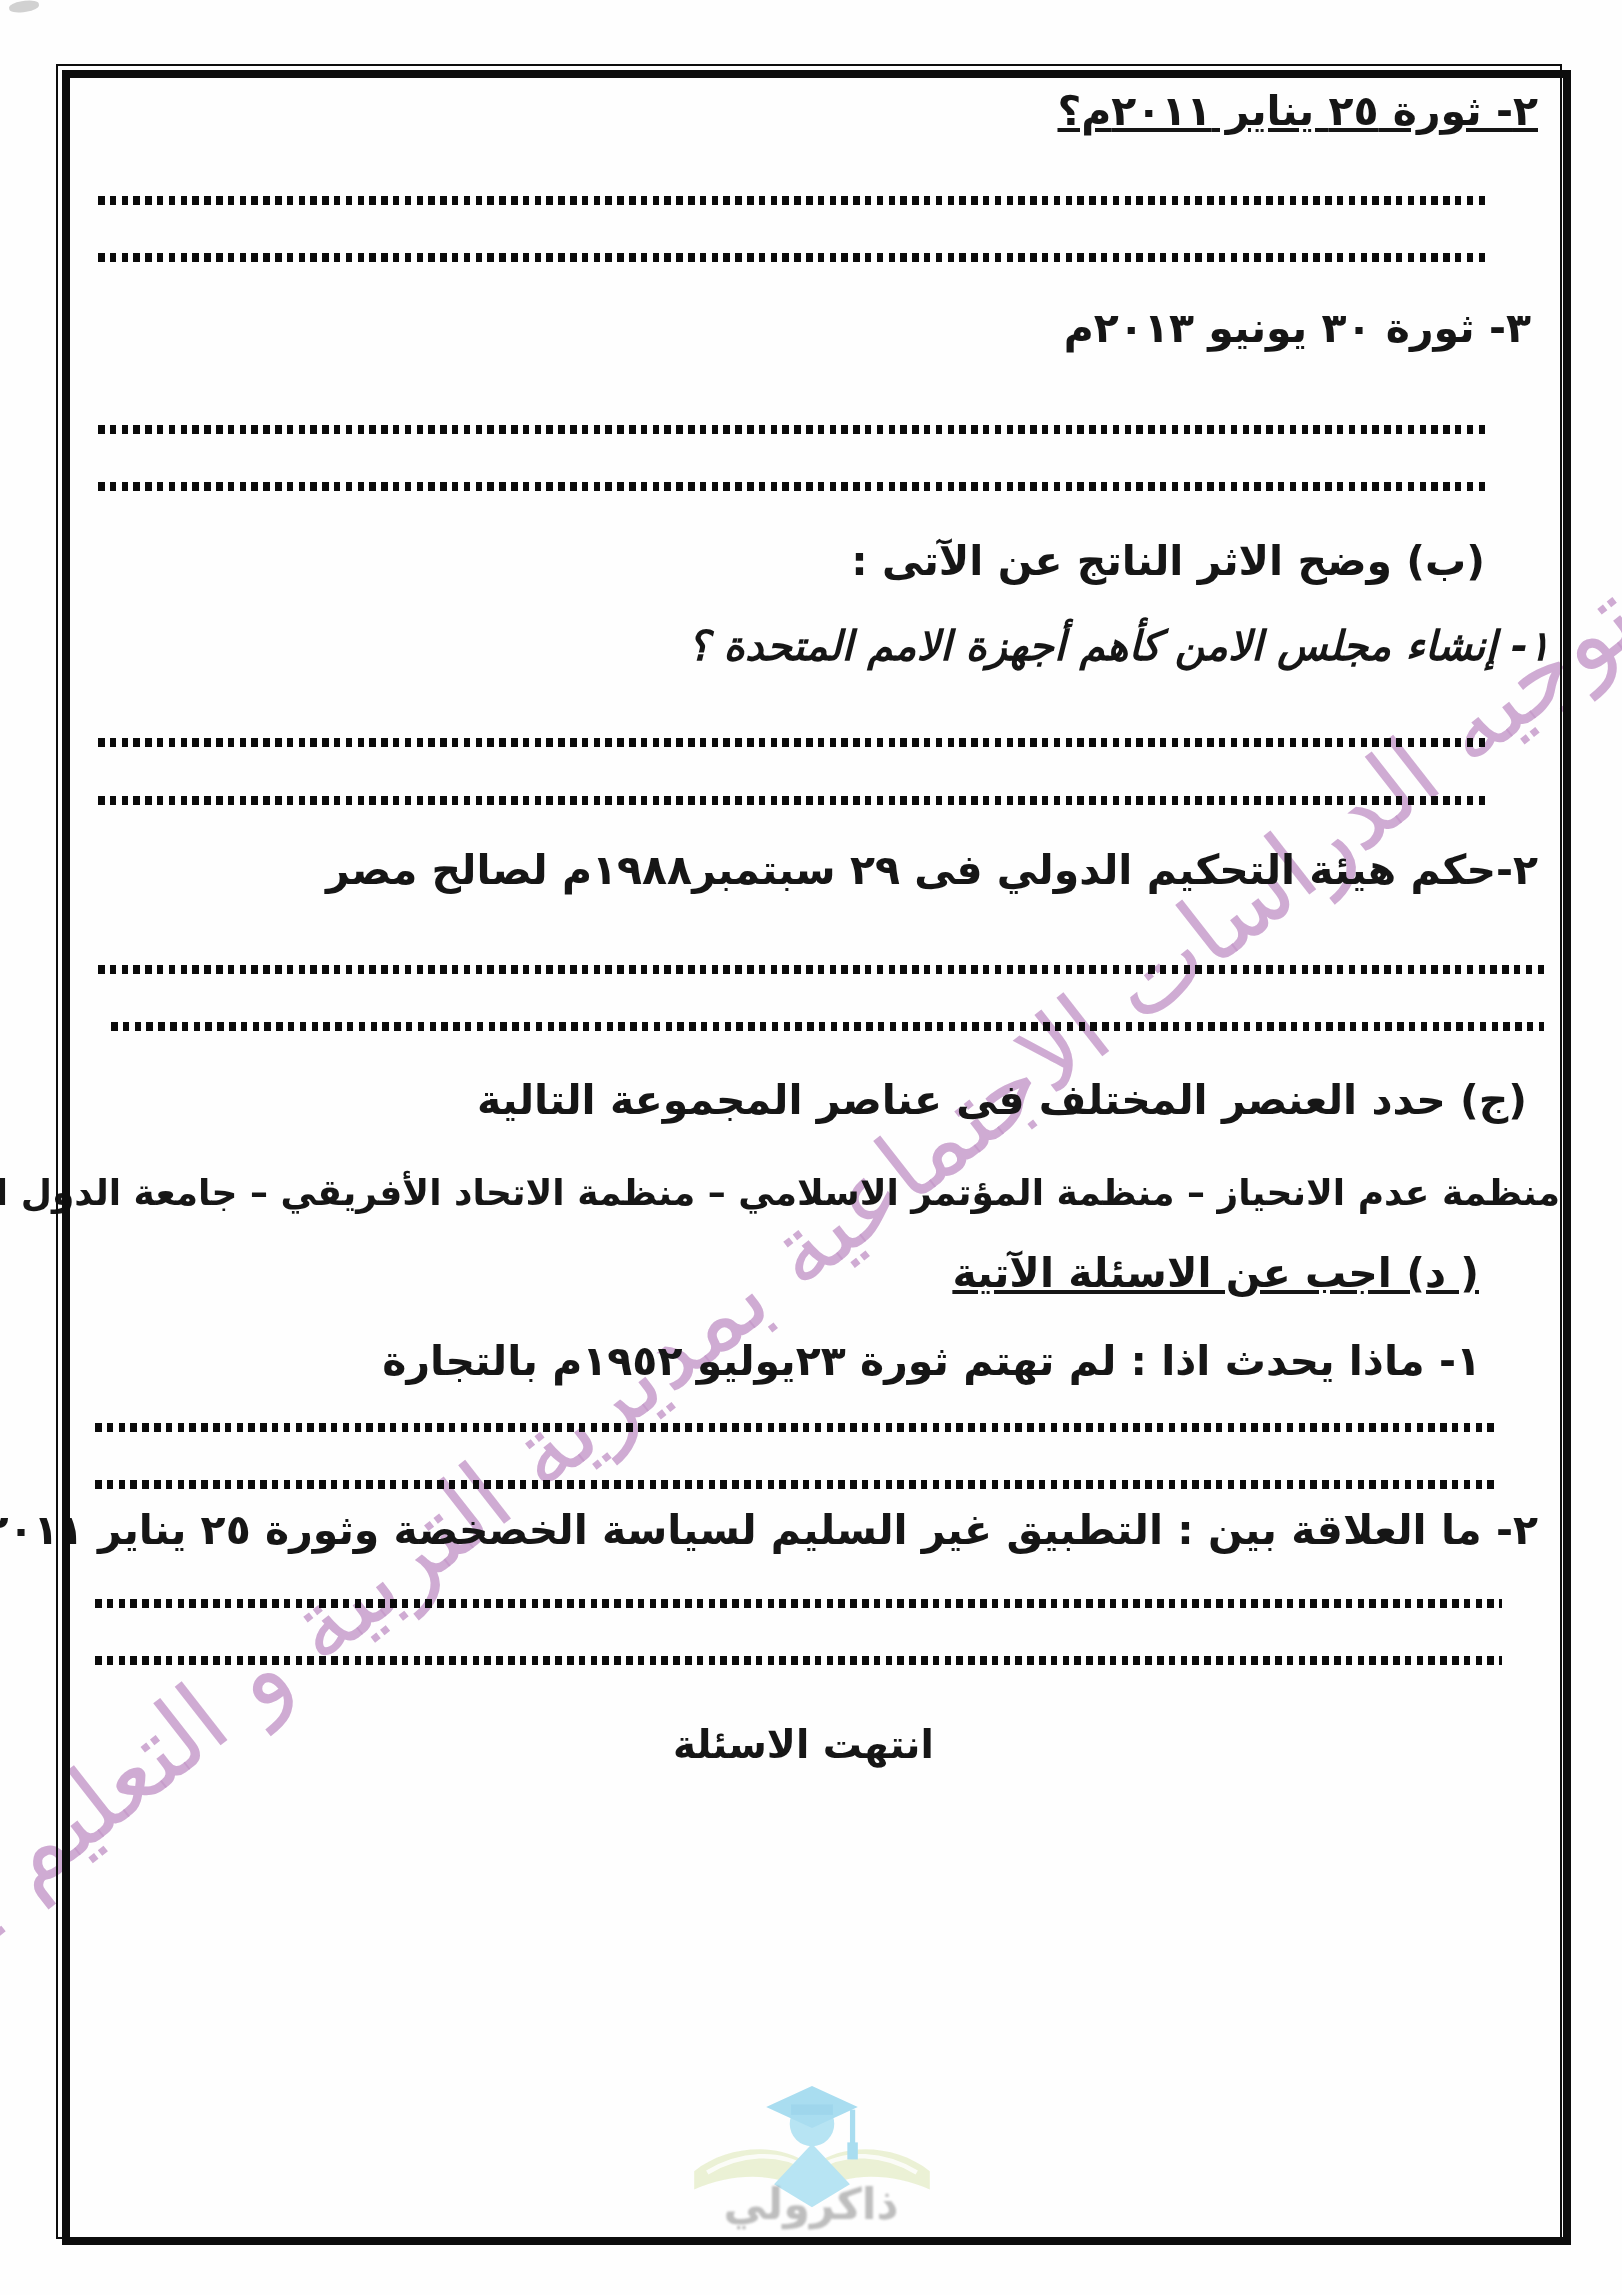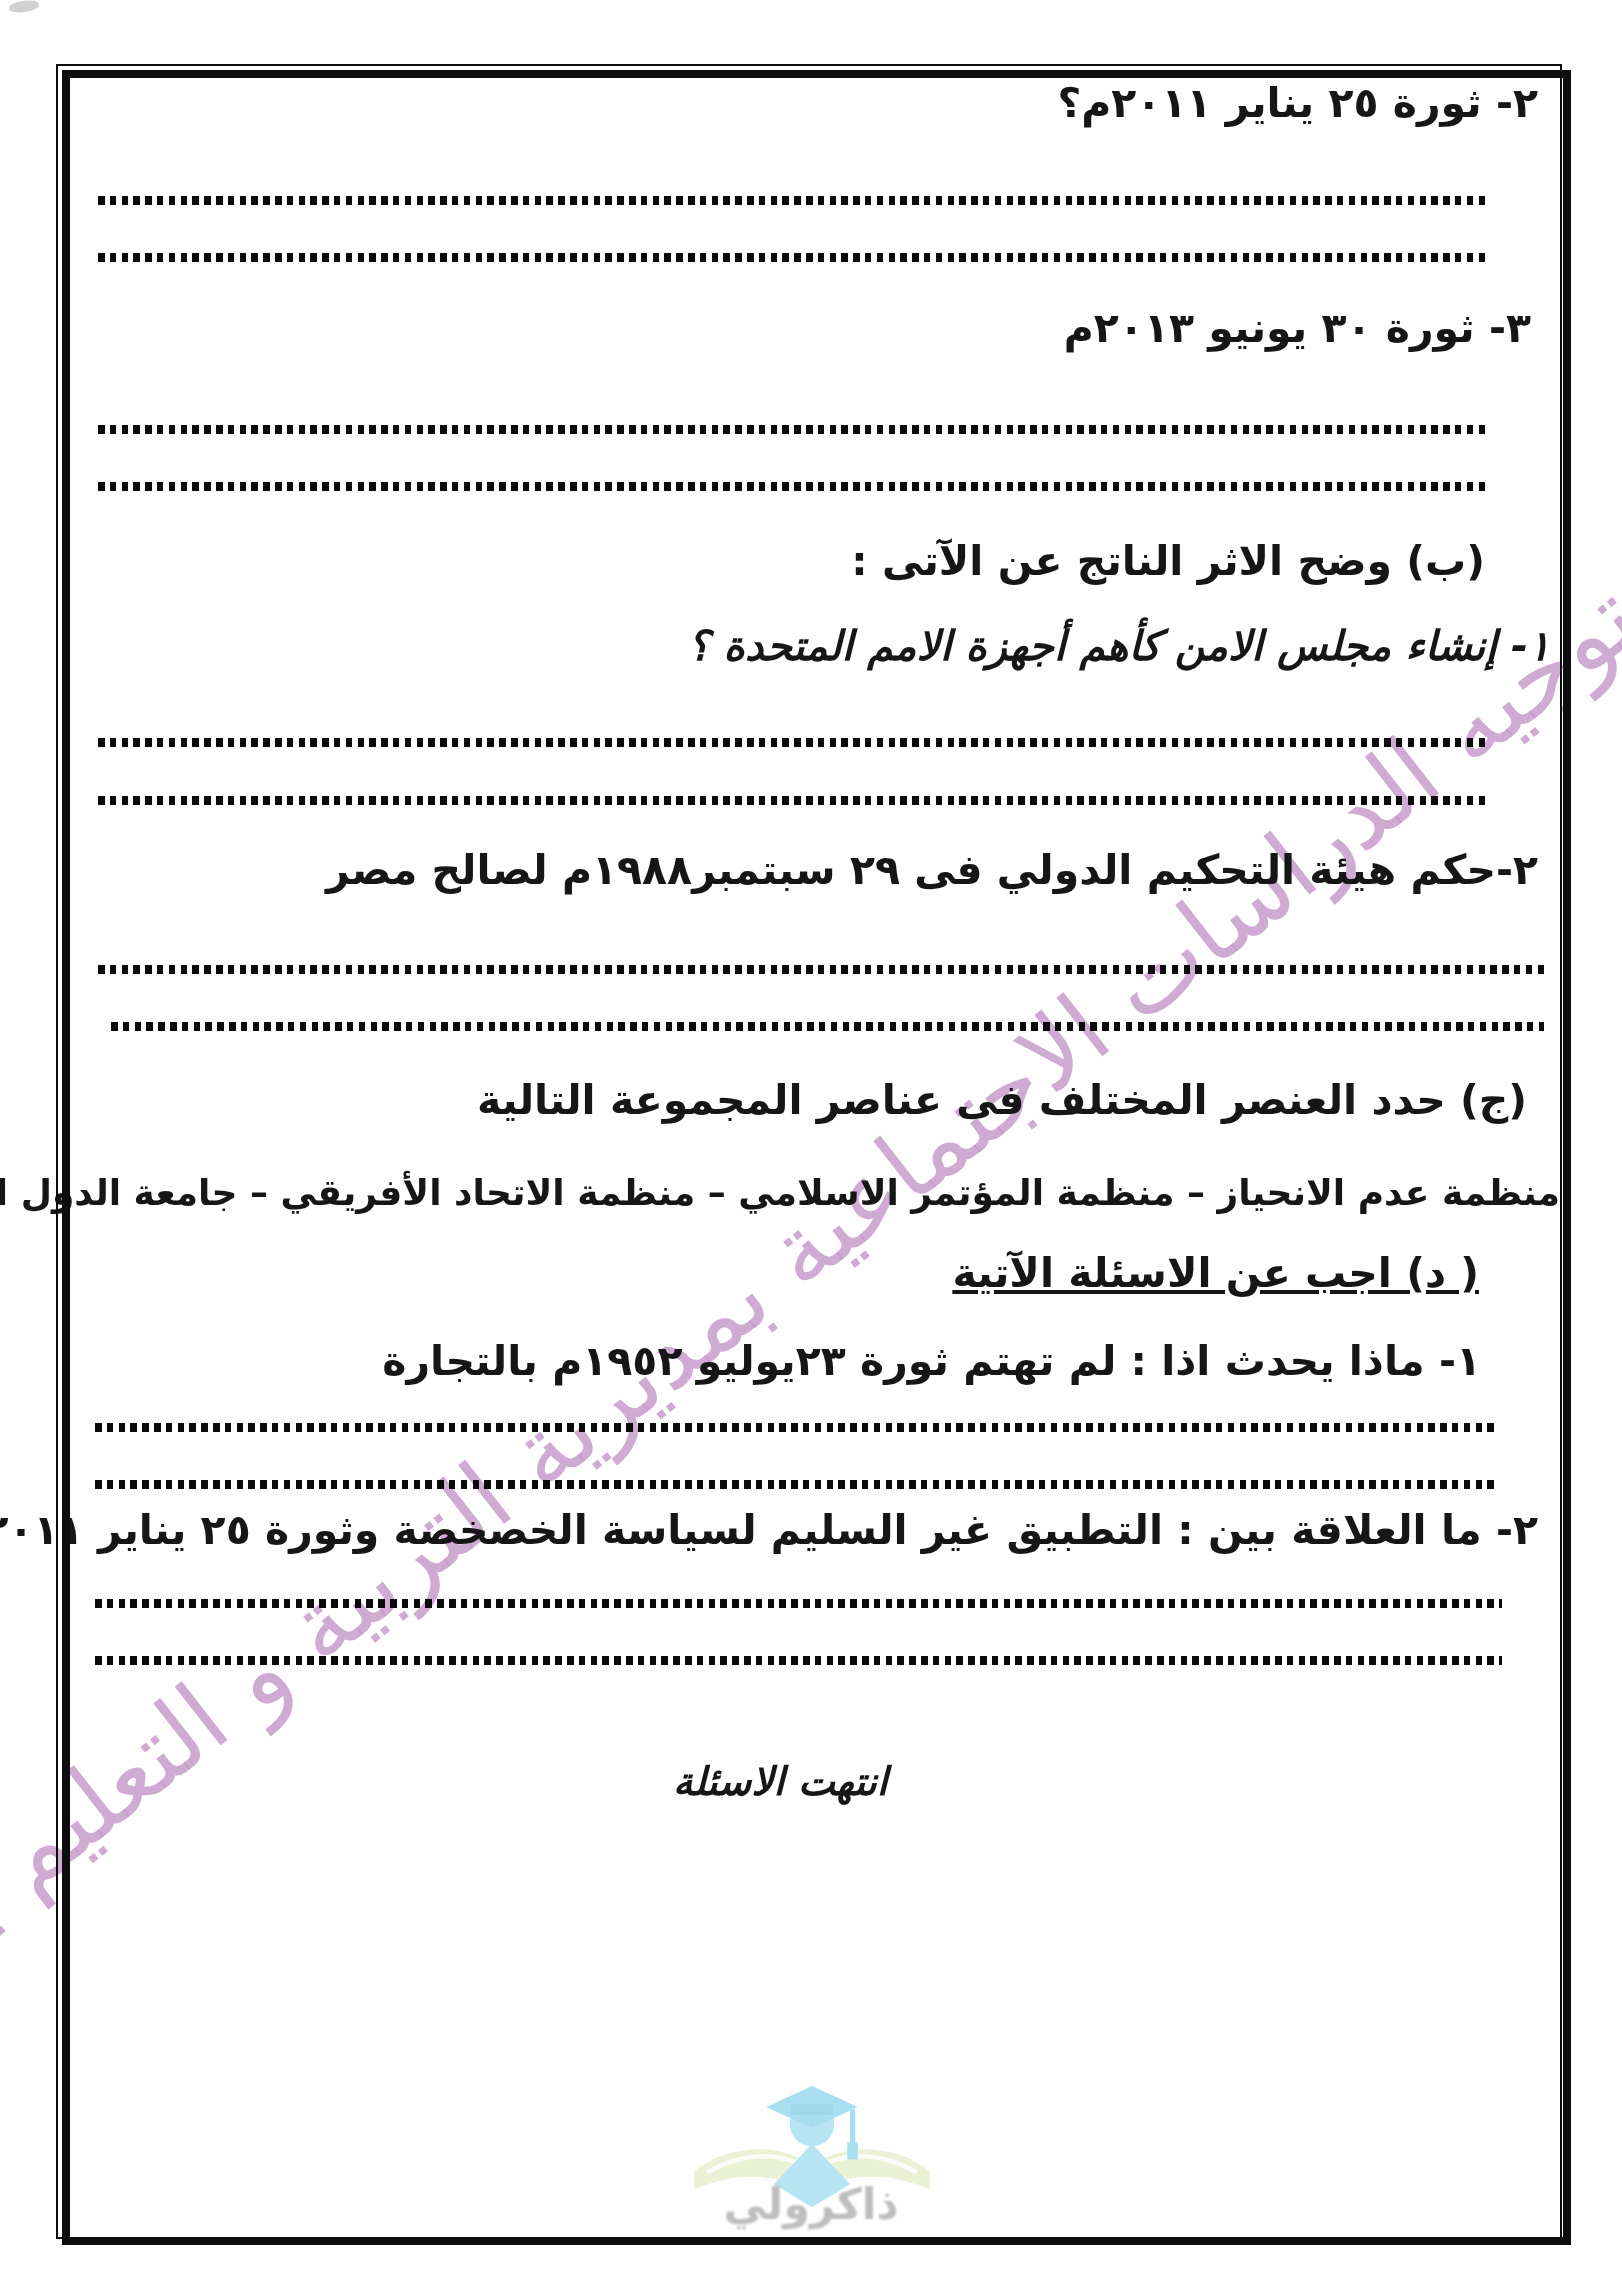--- a/index.html
+++ b/index.html
@@ -53,21 +53,21 @@
 </style>
 </head>
 <body>
 
 <div class="page">
 
   <div class="speck"></div>
 
   <div class="watermark">توجيه الدراسات الاجتماعية بمديرية التربية و التعليم باسوان</div>
 
-  <div class="row fs62" style="top:77px;right:84px;">٢- ثورة ٢٥ يناير ٢٠١١م؟</div>
+  <div class="row fs62" style="top:85px;right:84px;text-decoration:underline;">٢- ثورة ٢٥ يناير ٢٠١١م؟</div>
 
   <div class="dots" style="top:196px;left:98px;width:1387px;"></div>
   <div class="dots" style="top:253px;left:98px;width:1387px;"></div>
 
   <div class="row fs62" style="top:302px;right:91px;">٣- ثورة ٣٠ يونيو ٢٠١٣م</div>
 
   <div class="dots" style="top:425px;left:98px;width:1387px;"></div>
   <div class="dots" style="top:482px;left:98px;width:1387px;"></div>
 
   <div class="row fs62" style="top:535px;right:137px;">(ب) وضح الاثر الناتج عن الآتى :</div>
@@ -91,21 +91,21 @@
   <div class="row fs62" style="top:1335px;right:141px;">١- ماذا يحدث اذا : لم تهتم ثورة  ٢٣يوليو ١٩٥٢م بالتجارة</div>
 
   <div class="dots" style="top:1423px;left:95px;width:1404px;"></div>
   <div class="dots" style="top:1480px;left:95px;width:1404px;"></div>
 
   <div class="row fs62" style="top:1504px;right:84px;">٢- ما العلاقة بين : التطبيق غير السليم لسياسة الخصخصة وثورة ٢٥ يناير ٢٠١١م ؟</div>
 
   <div class="dots" style="top:1599px;left:95px;width:1407px;"></div>
   <div class="dots" style="top:1656px;left:95px;width:1407px;"></div>
 
-  <div class="row fs60" style="top:1757px;left:673px;direction:rtl;font-style:italic;">انتهت الاسئلة</div>
+  <div class="row fs60" style="top:1720px;left:673px;direction:rtl;">انتهت الاسئلة</div>
 
   <div class="logo-wrap">
     <svg width="262" height="144" viewBox="0 0 400 220">
 
       <path d="M20 150 C 70 110, 150 105, 195 140 L 195 185 C 150 150, 80 152, 20 178 Z" fill="#e9efd0" opacity="0.9"></path>
       <path d="M380 150 C 330 110, 250 105, 205 140 L 205 185 C 250 150, 320 152, 380 178 Z" fill="#e9efd0" opacity="0.9"></path>
       <path d="M40 152 C 90 122, 150 118, 192 146" stroke="#ffffff" stroke-width="7" fill="none" opacity="0.8"></path>
       <path d="M360 152 C 310 122, 250 118, 208 146" stroke="#ffffff" stroke-width="7" fill="none" opacity="0.8"></path>
 
       <circle cx="200" cy="78" r="34" fill="#b7e4f3"></circle>

